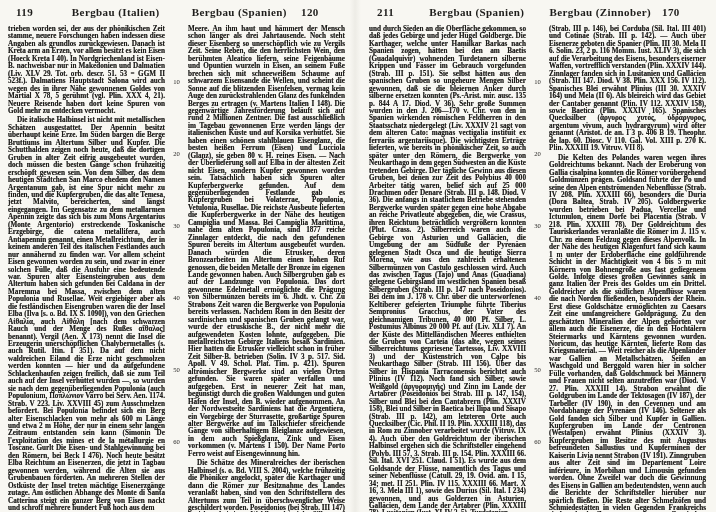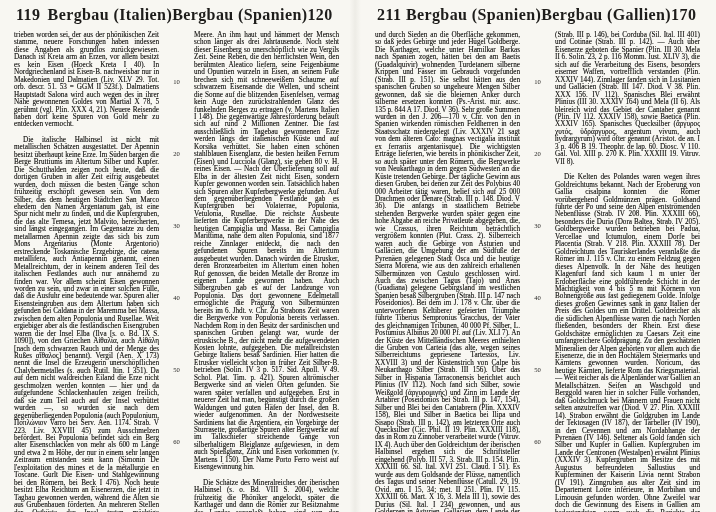--- a/index.html
+++ b/index.html
@@ -10,35 +10,35 @@
     color:#1e1d1b;
   }
   .scan {
     width:716px; height:512px; box-sizing:border-box;
     background:linear-gradient(90deg,#f8f7f2 0 48.8%, #edece6 49.6%, #f8f7f2 50.4% 100%);
     display:flex; gap:10px; padding:3px 2px 0 2px;
   }
   .page { width:351px; box-sizing:border-box; padding:2px 4px 0 4px; }
   .page-header {
     display:flex; align-items:baseline;
-    font-weight:bold; font-size:16px; letter-spacing:.4px;
+    font-weight:bold; font-size:11px; letter-spacing:.4px;
     padding:1px 10px 3px 10px; height:15px;
   }
   .hnum { width:38px; }
   .hnum.right { text-align:left; }
-  .htitle { flex:1; white-space:nowrap; }
+  .htitle { flex:1; text-align:center; white-space:nowrap; }
   .page-body { display:flex; position:relative; height:490px; overflow:hidden; }
   .col {
     width:161px; height:488px; overflow:hidden;
     font-size:7.2px; line-height:7.45px;
     text-align:justify; hyphens:auto; -webkit-hyphens:auto;
     word-spacing:-0.1px;
     text-shadow:0 0 .3px rgba(30,29,27,.55);
   }
-  .para { margin:8px; }
+  .para { margin:2px;font-weight:bold; }
   .para.indent { text-indent:9px; }
   .gutter { width:19px; position:relative; flex:0 0 19px; }
   .linenum {
     position:absolute; left:0; width:100%; text-align:center;
     font-size:6.6px; color:#2a2927; line-height:7px;
   }
 </style>
 </head>
 <body>
 
@@ -68,21 +68,21 @@
           <div class="para">Meere. An ihm haut und hämmert der Mensch schon länger als drei Jahrtausende. Noch steht dieser Eisenberg so unerschöpflich wie zu Vergils Zeit. Seine Reben, die den herrlichsten Wein, den berühmten Aleatico liefern, seine Feigenbäume und Opuntien wurzeln in Eisen, an seinem Fuße brechen sich mit schneeweißem Schaume auf schwarzem Eisensande die Wellen, und scheint die Sonne auf die blitzenden Eisenfelsen, vermag kein Auge den zurückstrahlenden Glanz des funkelnden Berges zu ertragen (v. Martens Italien I 148). Die gegenwärtige Jahresförderung beläuft sich auf rund 2 Millionen Zentner. Die fast ausschließlich im Tagebau gewonnenen Erze werden längs der italienischen Küste und auf Korsika verhüttet. Sie haben einen schönen stahlblauen Eisenglanz, die besten heißen Ferrum (Eisen) und Lucciola (Glanz), sie geben 80 v. H. reines Eisen. — Nach der Überlieferung soll auf Elba in der ältesten Zeit nicht Eisen, sondern Kupfer gewonnen worden sein. Tatsächlich haben sich Spuren alter Kupferbergwerke gefunden. Auf dem gegenüberliegenden Festlande gab es Kupfergruben bei Volaterrae, Populonia, Vetulonia, Rusellae. Die reichste Ausbeute lieferten die Kupferbergwerke in der Nähe des heutigen Campiglia und Massa. Bei Campiglia Marittima, nahe dem alten Populonia, sind 1877 reiche Zinnlager entdeckt, die nach den gefundenen Spuren bereits im Altertum ausgebeutet wurden. Danach würden die Etrusker, deren Bronzearbeiten im Altertum einen hohen Ruf genossen, die beiden Metalle der Bronze im eigenen Lande gewonnen haben. Auch Silbergruben gab es auf der Landzunge von Populonia. Das dort gewonnene Edelmetall ermöglichte die Prägung von Silbermünzen bereits im 6. Jhdt. v. Chr. Zu Strabons Zeit waren die Bergwerke von Populonia bereits verlassen. Nachdem Rom in den Besitz der sardinischen und spanischen Gruben gelangt war, wurde der etruskische B., der nicht mehr die aufgewendeten Kosten lohnte, aufgegeben. Die metallreichsten Gebirge Italiens besaß Sardinien. Hier hatten die Etrusker vielleicht schon in früher Zeit Silber-B. betrieben (Solin. IV 3 p. 517. Sid. Apoll. V 49. Schol. Plat. Tim. p. 421). Spuren altrömischer Bergwerke sind an vielen Orten gefunden. Sie waren später verfallen und aufgegeben. Erst in neuerer Zeit hat man, begünstigt durch die großen Waldungen und guten Häfen der Insel, den B. wieder aufgenommen. An der Nordwestseite Sardiniens hat die Argentiera, ein Vorgebirge der Sturrasette, großartige Spuren alter Bergwerke auf im Talkschiefer streichende Gänge von silberhaltigem Bleiglanze aufgewiesen, in dem auch Spießglanz, Zink und Eisen vorkommen (v. Martens I 150). Der Name Porto Ferro weist auf Eisengewinnung hin.</div>
           <div class="para indent">Die Schätze des Mineralreiches der iberischen Halbinsel (s. o. Bd. VIII S. 2004), welche frühzeitig die Phöniker angelockt, später die Karthager und dann die Römer zur Besitznahme des Landes veranlaßt haben, sind von den Schriftstellern des Altertums zum Teil in überschwenglicher Weise geschildert worden. Poseidonios (bei Strab. III 147) berichtet, bei einem Waldbrande sei das Silber und Gold in der Erde geschmolzen</div>
         </div>
     </div>
   </div>
 
   <div class="page">
     <div class="page-header">
       <span class="hnum">211</span>
       <span class="htitle">Bergbau (Spanien)</span>
-      <span class="htitle">Bergbau (Gallien)</span>
+      <span class="htitle">Bergbau (Zinnober)</span>
       <span class="hnum right">170</span>
     </div>
     <div class="page-body">
       <div class="col" lang="de">
           <div class="para">und durch Sieden an die Oberfläche gekommen, so daß jedes Gebirge und jeder Hügel Goldberge. Die Karthager, welche unter Hamilkar Barkas nach Spanien zogen, hätten bei den am Baetis (Guadalquivir) wohnenden Turdetanern silberne Krippen und Fässer im Gebrauch vorgefunden (Strab. III p. 151). Sie selbst hätten aus den spanischen Gruben so ungeheure Mengen Silber gewonnen, daß sie die bleiernen Anker durch silberne ersetzen konnten (Ps.-Arist. mir. ausc. 135 p. 844 A 17. Diod. V 36). Sehr große Summen wurden in den J. 206—170 v. Chr. von den in Spanien wirkenden römischen Feldherren in den Staatsschatz niedergelegt (Liv. XXXIV 21 sagt von dem älteren Cato: magnas vectigalia instituit ex ferrariis argentariisque). Die wichtigsten Erträge lieferten, wie bereits in phönikischer Zeit, so auch später unter den Römern, die Bergwerke von Neukarthago in dem gegen Südwesten an die Küste tretenden Gebirge. Der tägliche Gewinn aus diesen Gruben, bei denen zur Zeit des Polybius 40 000 Arbeiter tätig waren, belief sich auf 25 000 Drachmen oder Denare (Strab. III p. 148. Diod. V 36). Die anfangs in staatlichem Betriebe stehenden Bergwerke wurden später gegen eine hohe Abgabe an reiche Privatleute abgegeben, die, wie Crassus, ihren Reichtum beträchtlich vergrößern konnten (Plut. Crass. 2). Silberreich waren auch die Gebirge von Asturien und Galläcien, die Umgebung der am Südfuße der Pyrenäen gelegenen Stadt Osca und die heutige Sierra Morena, wie aus den zahlreich erhaltenen Silbermünzen von Castulo geschlossen wird. Auch das zwischen Tagus (Tajo) und Anas (Guadiana) gelegene Gebirgsland im westlichen Spanien besaß Silbergruben (Strab. III p. 147 nach Poseidonios). Bei dem im J. 178 v. Chr. über die unterworfenen Keltiberer gefeierten Triumphe führte Tiberius Sempronius Gracchus, der Vater des gleichnamigen Tribunen, 40 000 Pf. Silber, L. Postumius Albinus 20 000 Pf. auf (Liv. XLI 7). An der Küste des Mittelländischen Meeres enthielten die Gruben von Carteia (das alte, wegen seines Silberreichtums gepriesene Tartessos, Liv. XXVIII 3) und der Küstenstrich von Calpe bis Neukarthago Silber (Strab. III 156). Über das Silber in Hispania Tarraconensis berichtet auch Plinius (IV 112). Noch fand sich Silber, sowie Weißgold (ἀργυρομιγής) und Zinn im Lande der Artabrer (Poseidonios bei Strab. III p. 147, 154), Silber und Blei bei den Cantabrern (Plin. XXXIV 158), Blei und Silber in Baetica bei Ilipa und Sisapo (Strab. III p. 142), am letzteren Orte auch Quecksilber (Cic. Phil. II 19. Plin. XXXIII 118), das in Rom zu Zinnober verarbeitet wurde (Vitruv. IX 4). Auch über den Goldreichtum der iberischen Halbinsel ergehen sich die Schriftsteller eingehend (Polyb. III 57, 3. Strab. III p. 154. Plin. XXXIII 66. Sil. Ital. XVI 251. Claud. I 51). Es wurde aus dem Goldsande der Flüsse, namentlich des Tagus und seiner Nebenflüsse (Catull. 29, 19. Ovid. am. I 15, 34; met. II 251. Plin. IV 115. XXXIII 66. Mart. X 16, 3. Mela III 1), sowie des Durius (Sil. Ital. I 234) gewonnen, und aus Golderzen in Asturien, Galläcien, dem Lande der Artabrer (Plin. XXXIII 78), Lusitanien (Iust. XLIV 3, 5), Turdetanien</div>
         </div>
       <div class="gutter">
           <span class="linenum" style="top: 54px;">10</span>
           <span class="linenum" style="top: 126px;">20</span>
           <span class="linenum" style="top: 198px;">30</span>

